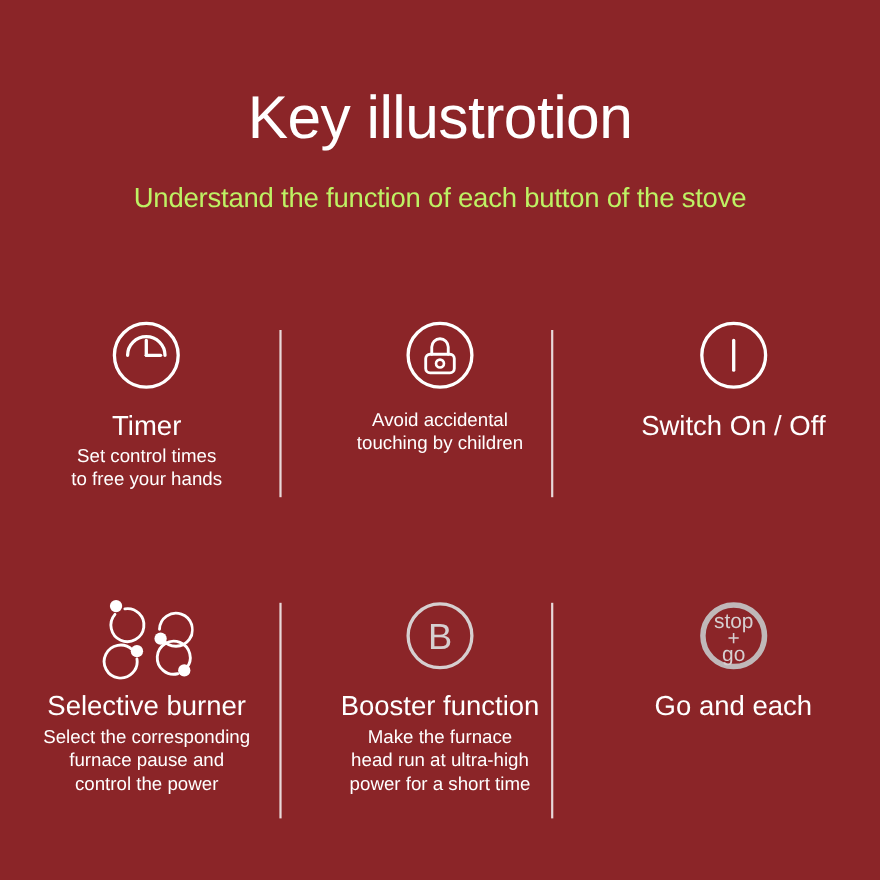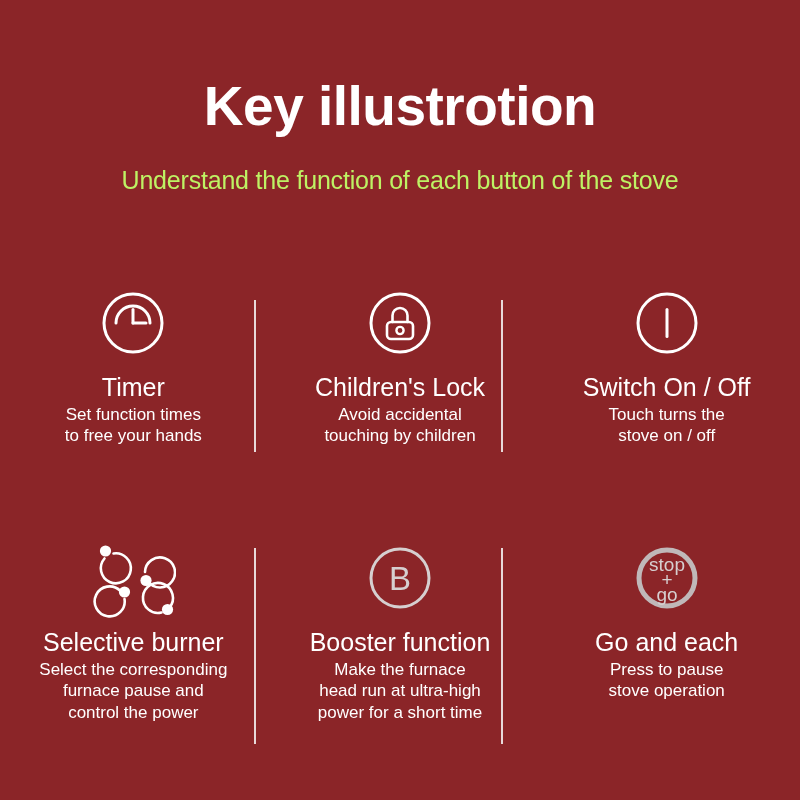--- a/index.html
+++ b/index.html
@@ -22,21 +22,21 @@
     box-sizing: border-box;
   }
 
   
   .header {
     text-align: center;
     padding-top: 78px;
   }
   .title {
     font-size: 55px;
-    font-weight: bold;
+    font-weight: normal;
     letter-spacing: -0.5px;
     line-height: 1.05;
     margin: 0;
     color: #ffffff;
   }
   .subtitle {
     font-size: 25px;
     font-weight: normal;
     margin: 0;
     padding-top: 30px;
@@ -120,48 +120,45 @@
       <div class="cell">
         <div class="cell-icon">
           <svg width="74" height="74" viewBox="0 0 74 74" fill="none">
             <circle cx="37" cy="37" r="29" stroke="#ffffff" stroke-width="3"></circle>
             <path d="M20 37a17 17 0 0 1 34 0" stroke="#ffffff" stroke-width="3" stroke-linecap="round"></path>
             <path d="M37 37V23.5" stroke="#ffffff" stroke-width="3" stroke-linecap="round"></path>
             <path d="M37 37h13" stroke="#ffffff" stroke-width="3" stroke-linecap="round"></path>
           </svg>
         </div>
         <div class="cell-title">Timer</div>
-        <div class="cell-desc">Set function times
+        <div class="cell-desc">Set control times
 to free your hands</div>
       </div>
 
       <div class="cell">
         <div class="cell-icon">
           <svg width="74" height="74" viewBox="0 0 74 74" fill="none">
             <circle cx="37" cy="37" r="29" stroke="#ffffff" stroke-width="3"></circle>
             <rect x="24" y="36" width="26" height="17" rx="4" stroke="#ffffff" stroke-width="2.6"></rect>
             <path d="M29.5 36v-6.5a7.5 7.5 0 0 1 15 0V36" stroke="#ffffff" stroke-width="2.6" stroke-linecap="round"></path>
             <circle cx="37" cy="44.5" r="3.6" stroke="#ffffff" stroke-width="2.4"></circle>
           </svg>
         </div>
-        <div class="cell-title">Children's Lock</div>
         <div class="cell-desc">Avoid accidental
 touching by children</div>
       </div>
 
       <div class="cell">
         <div class="cell-icon">
           <svg width="74" height="74" viewBox="0 0 74 74" fill="none">
             <circle cx="37" cy="37" r="29" stroke="#ffffff" stroke-width="3"></circle>
             <path d="M37 23.5v27" stroke="#ffffff" stroke-width="3" stroke-linecap="round"></path>
           </svg>
         </div>
         <div class="cell-title">Switch On / Off</div>
-        <div class="cell-desc">Touch turns the
-stove on / off</div>
       </div>
     </div>
 
     <div class="row row-2">
 
       <div class="divider div-r2-a"></div>
       <div class="divider div-r2-b"></div>
 
       <div class="cell">
         <div class="cell-icon">
@@ -202,19 +199,17 @@
       <div class="cell">
         <div class="cell-icon">
           <svg width="76" height="76" viewBox="0 0 76 76" fill="none">
             <circle cx="38" cy="38" r="28" stroke="#C0B8B9" stroke-width="5"></circle>
             <text x="38" y="31" text-anchor="middle" font-family="Liberation Sans, sans-serif" font-size="19" fill="#D6CFD0">stop</text>
             <text x="38" y="46" text-anchor="middle" font-family="Liberation Sans, sans-serif" font-size="19" fill="#D6CFD0">+</text>
             <text x="38" y="61" text-anchor="middle" font-family="Liberation Sans, sans-serif" font-size="19" fill="#D6CFD0">go</text>
           </svg>
         </div>
         <div class="cell-title">Go and each</div>
-        <div class="cell-desc">Press to pause
-stove operation</div>
       </div>
     </div>
 
   </div>
 </div>
 
 </body></html>

